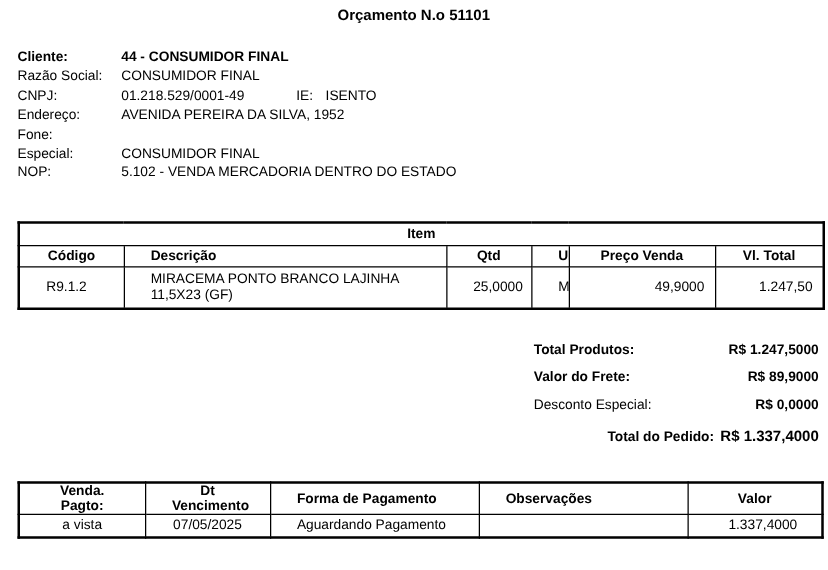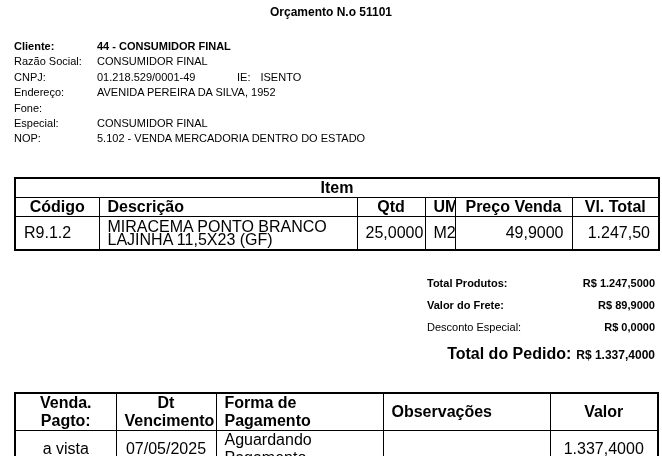--- a/index.html
+++ b/index.html
@@ -46,22 +46,22 @@
     margin-left: 83px;
   }
   
   table.grid {
     border-collapse: collapse;
     table-layout: fixed;
     border: 2px solid #000000;
   }
   table.grid th, table.grid td {
     border: 1px solid #000000;
-    padding: 0 8px;
-    font-size: 16px;
+    padding: 0 21px;
+    font-size: 11px;
     overflow: hidden;
   }
   .item-table {
     margin: 30px 0 0 14px;
     width: 644px;
   }
   .item-table .tbl-title {
     height: 17px;
     text-align: center;
     font-weight: bold;
@@ -90,21 +90,21 @@
   }
   .totals-row .t-value { font-weight: bold; }
   .grand-total-row {
     display: flex;
     justify-content: flex-end;
     align-items: baseline;
     gap: 5px;
     margin-top: 11px;
   }
   .grand-total-label {
-    font-size: 16px;
+    font-size: 11px;
     font-weight: bold;
   }
   .grand-total-value {
     font-size: 12px;
     font-weight: bold;
   }
   
   .payment-table {
     margin: 29px 0 0 14px;
     width: 644px;

